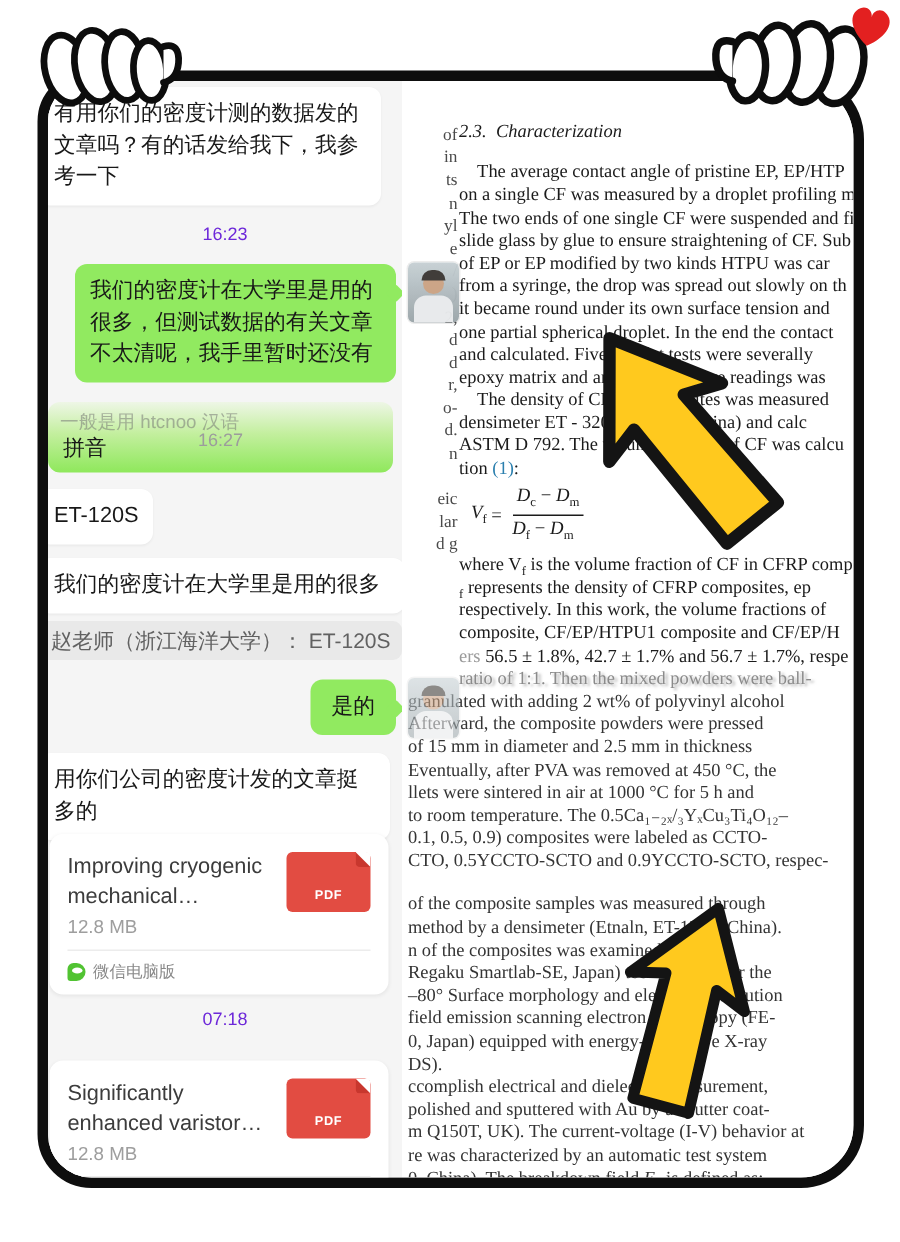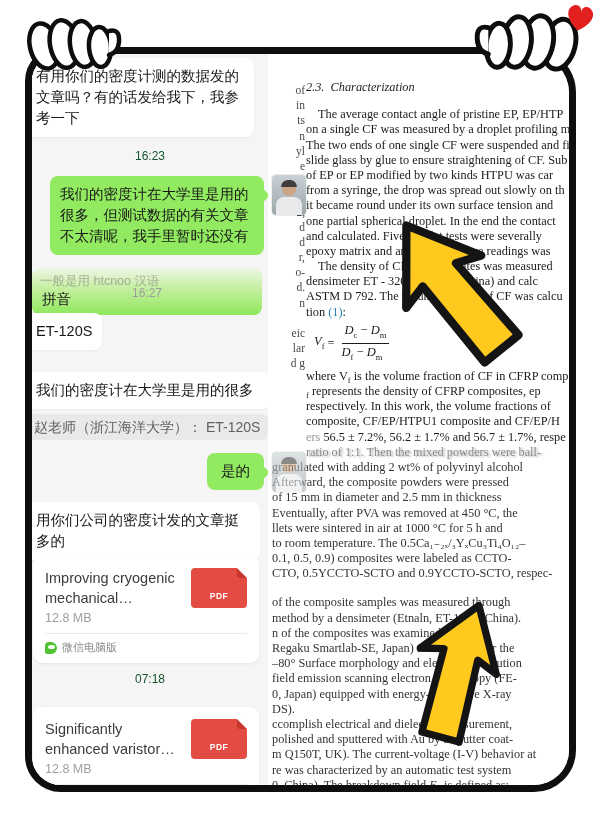--- a/index.html
+++ b/index.html
@@ -11,31 +11,31 @@
          border:7px solid #0e0e0e;border-radius:34px 46px 42px 36px;background:#fff;overflow:hidden;}
   .frame-inner{position:absolute;left:0;top:0;right:0;bottom:0;}
 
   
   .chat{position:absolute;left:0;top:0;width:236px;height:100%;background:#f5f5f5;overflow:hidden;}
   .bubble{position:absolute;box-sizing:border-box;font-size:14.5px;line-height:21px;color:#181818;}
   .wb{background:#fff;border-radius:8px;padding:8px 10px;box-shadow:0 1px 2px rgba(0,0,0,.05);}
   .gb{background:#91ea60;border-radius:8px;padding:8px 10px;}
   .gb-tail:after{content:'';position:absolute;right:-4px;top:15px;width:9px;height:9px;background:#91ea60;
                  transform:rotate(45deg);border-radius:2px;}
-  .tstamp{position:absolute;width:100%;text-align:center;color:#14532d;font-size:12px;}
+  .tstamp{position:absolute;width:100%;text-align:center;color:#6d28d9;font-size:12px;}
   .msg1{left:-6px;top:4px;width:228px;}
   .t1{top:95px;}
   .msg2{right:4px;top:122px;width:214px;}
   .pinyin{left:0;top:214px;width:230px;height:47px;border-radius:8px;
           background:linear-gradient(#eef6e6 0%,#c3ef9e 45%,#8fe85c 100%);}
   .ghostline{position:absolute;left:8px;top:3px;width:214px;white-space:nowrap;overflow:hidden;
              color:rgba(110,110,110,.5);font-size:12.5px;filter:blur(.5px);}
   .t2{position:absolute;left:0;top:15px;width:100%;text-align:center;color:#9c9c9c;font-size:12px;}
   .pinyin-label{position:absolute;left:10px;bottom:5px;font-size:14.5px;color:#181818;}
-  .msg4{left:-6px;top:259px;}
+  .msg4{left:-6px;top:272px;}
   .msg5{left:-6px;top:318px;width:244px;white-space:nowrap;overflow:hidden;}
   .quote{left:-6px;top:360px;max-width:244px;background:#e9e9e9;border-radius:6px;padding:5px 8px;
          font-size:14px;line-height:16px;color:#616161;white-space:nowrap;overflow:hidden;}
   .msg6{right:4px;top:399px;padding:8px 14px;}
   .msg7{left:-6px;top:448px;width:234px;}
   .t3{top:618px;}
 
   
   .fcard{position:absolute;left:1px;width:226px;background:#fff;border-radius:9px;
          box-shadow:0 1px 3px rgba(0,0,0,.07);box-sizing:border-box;padding:12px 12px 6px 12px;}
@@ -148,21 +148,21 @@
               <span class="fden"><i>D</i><sub>f</sub> <span>−</span> <i>D</i><sub>m</sub></span>
             </span>
           </div>
 
           <div class="pline"><span>where V</span><sub>f</sub><span> is the volume fraction of CF in CFRP comp</span></div>
           <div class="pline"><sub>f</sub><span> represents the density of CFRP composites, ep</span></div>
           <div>
               <div class="pline">respectively. In this work, the volume fractions of</div>
               <div class="pline">composite, CF/EP/HTPU1 composite and CF/EP/H</div>
             </div>
-          <div class="pline"><span class="faded">ers </span><span>56.5 ± 7.2%, 56.2 ± 1.7% and 56.7 ± 1.7%, respe</span></div>
+          <div class="pline"><span class="faded">ers </span><span>56.5 ± 1.8%, 42.7 ± 1.7% and 56.7 ± 1.7%, respe</span></div>
           <div class="pline ghost">ratio of 1:1. Then the mixed powders were ball-</div>
 
           <div class="p2">
             <div>
                 <div class="pline">granulated with adding 2 wt% of polyvinyl alcohol</div>
                 <div class="pline">Afterward, the composite powders were pressed</div>
                 <div class="pline">of 15 mm in diameter and 2.5 mm in thickness</div>
                 <div class="pline">Eventually, after PVA was removed at 450 °C, the</div>
                 <div class="pline">llets were sintered in air at 1000 °C for 5 h and</div>
                 <div class="pline">to room temperature. The 0.5Ca₁₋₂ₓ/₃YₓCu₃Ti₄O₁₂–</div>

